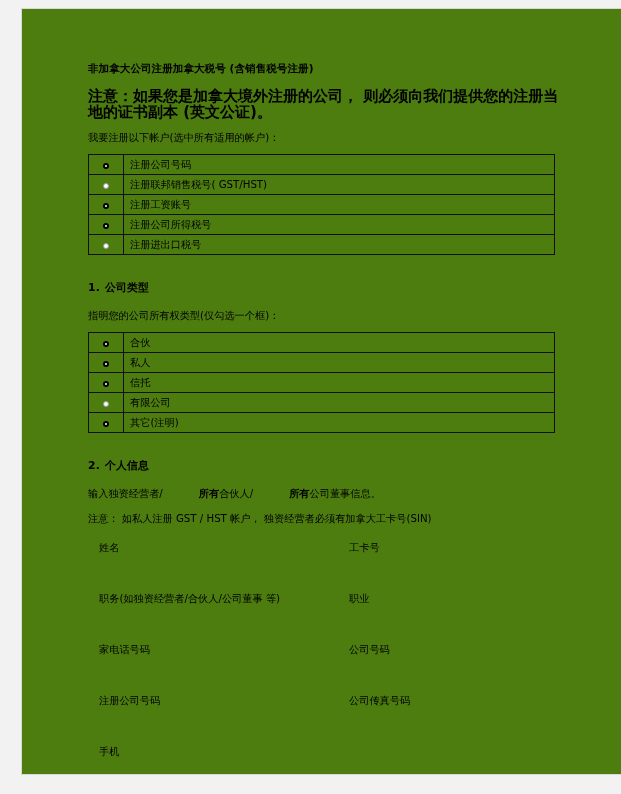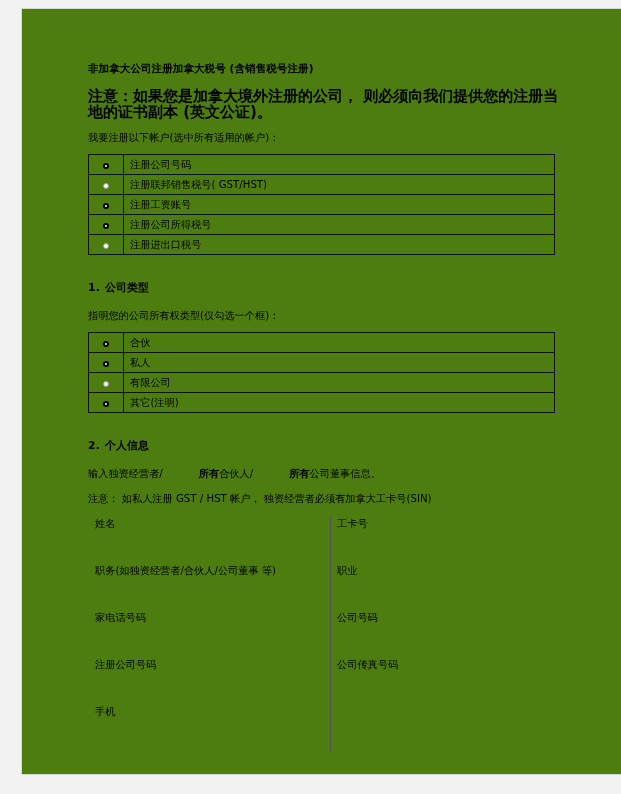--- a/index.html
+++ b/index.html
@@ -114,21 +114,21 @@
   .para.tight { margin-bottom: 9px; }
 
   
   .info-wrap { margin-top: 10px; }
   .info-table {
     border-collapse: collapse;
     width: 469px;
     table-layout: fixed;
   }
   .info-table td {
-    border: 1px solid #4d7c0f;
+    border: 5px solid #4d7c0f;
     height: 46px;
     padding: 0 0 0 6px;
     vertical-align: top;
     font-size: 10.2px;
     color: #000;
     white-space: nowrap;
   }
   .info-table td.gap {
     border: none;
     border-left: 1px solid #555;
@@ -186,20 +186,24 @@
       <tbody id="section1-body">
           <tr>
             <td class="mark"><span class="radio on"></span></td>
             <td class="lbl">合伙</td>
           </tr>
           <tr>
             <td class="mark"><span class="radio on"></span></td>
             <td class="lbl">私人</td>
           </tr>
           <tr>
+            <td class="mark"><span class="radio on"></span></td>
+            <td class="lbl">信托</td>
+          </tr>
+          <tr>
             <td class="mark"><span class="radio off"></span></td>
             <td class="lbl">有限公司</td>
           </tr>
           <tr>
             <td class="mark"><span class="radio on"></span></td>
             <td class="lbl">其它(注明)</td>
           </tr>
         </tbody>
     </table>
 

